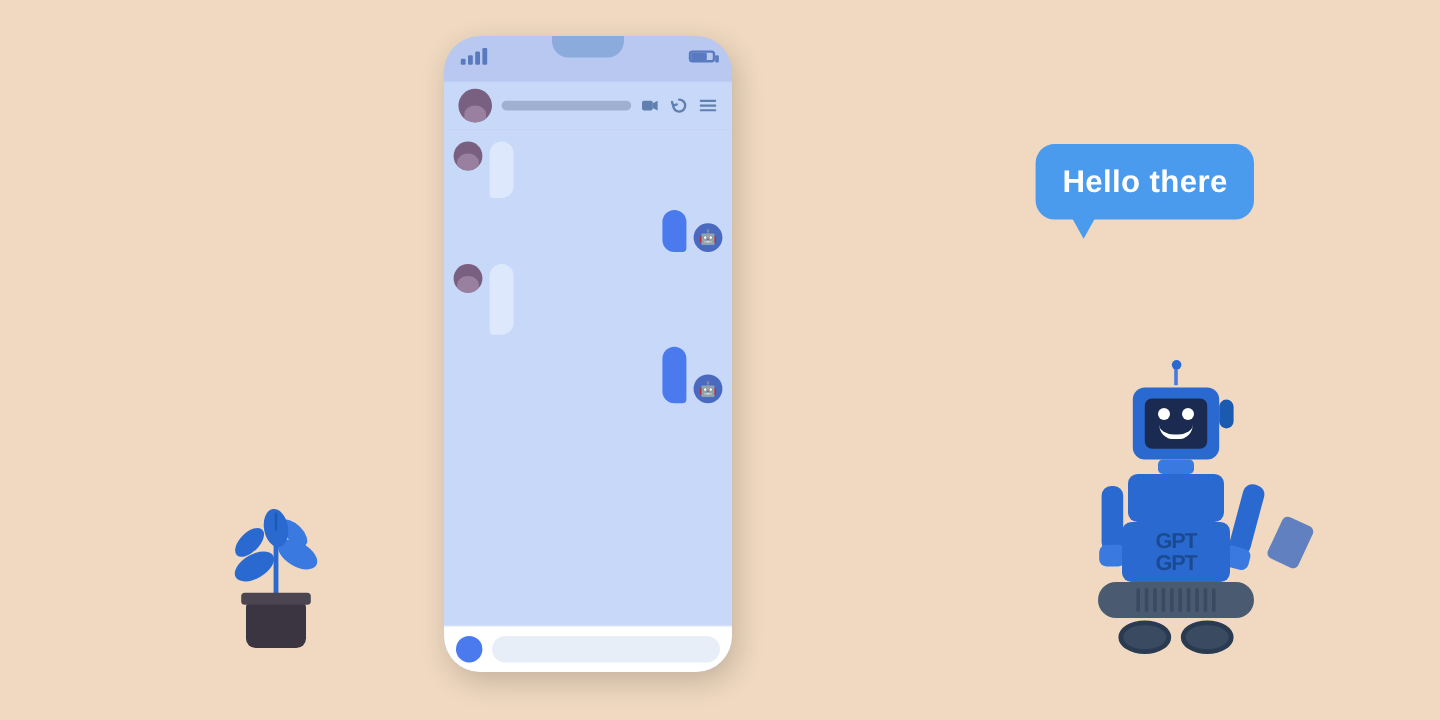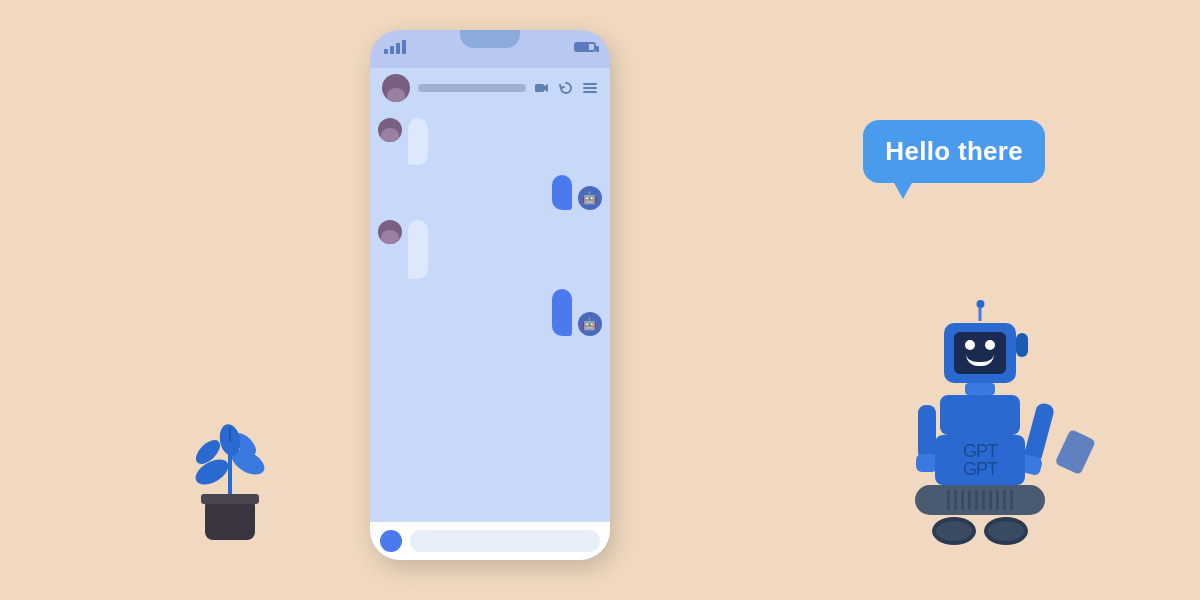--- a/index.html
+++ b/index.html
@@ -337,21 +337,21 @@
       background: #2a6ad0;
       border-radius: 8px;
       display: flex;
       align-items: center;
       justify-content: center;
       position: relative;
     }
 
     .robot-label {
       font-size: 18px;
-      font-weight: 400;
+      font-weight: 700;
       color: #1a4a90;
       letter-spacing: -1px;
       line-height: 1;
       text-align: center;
     }
 
     .robot-body-upper {
       width: 80px;
       height: 40px;
       background: #2a6ad0;

